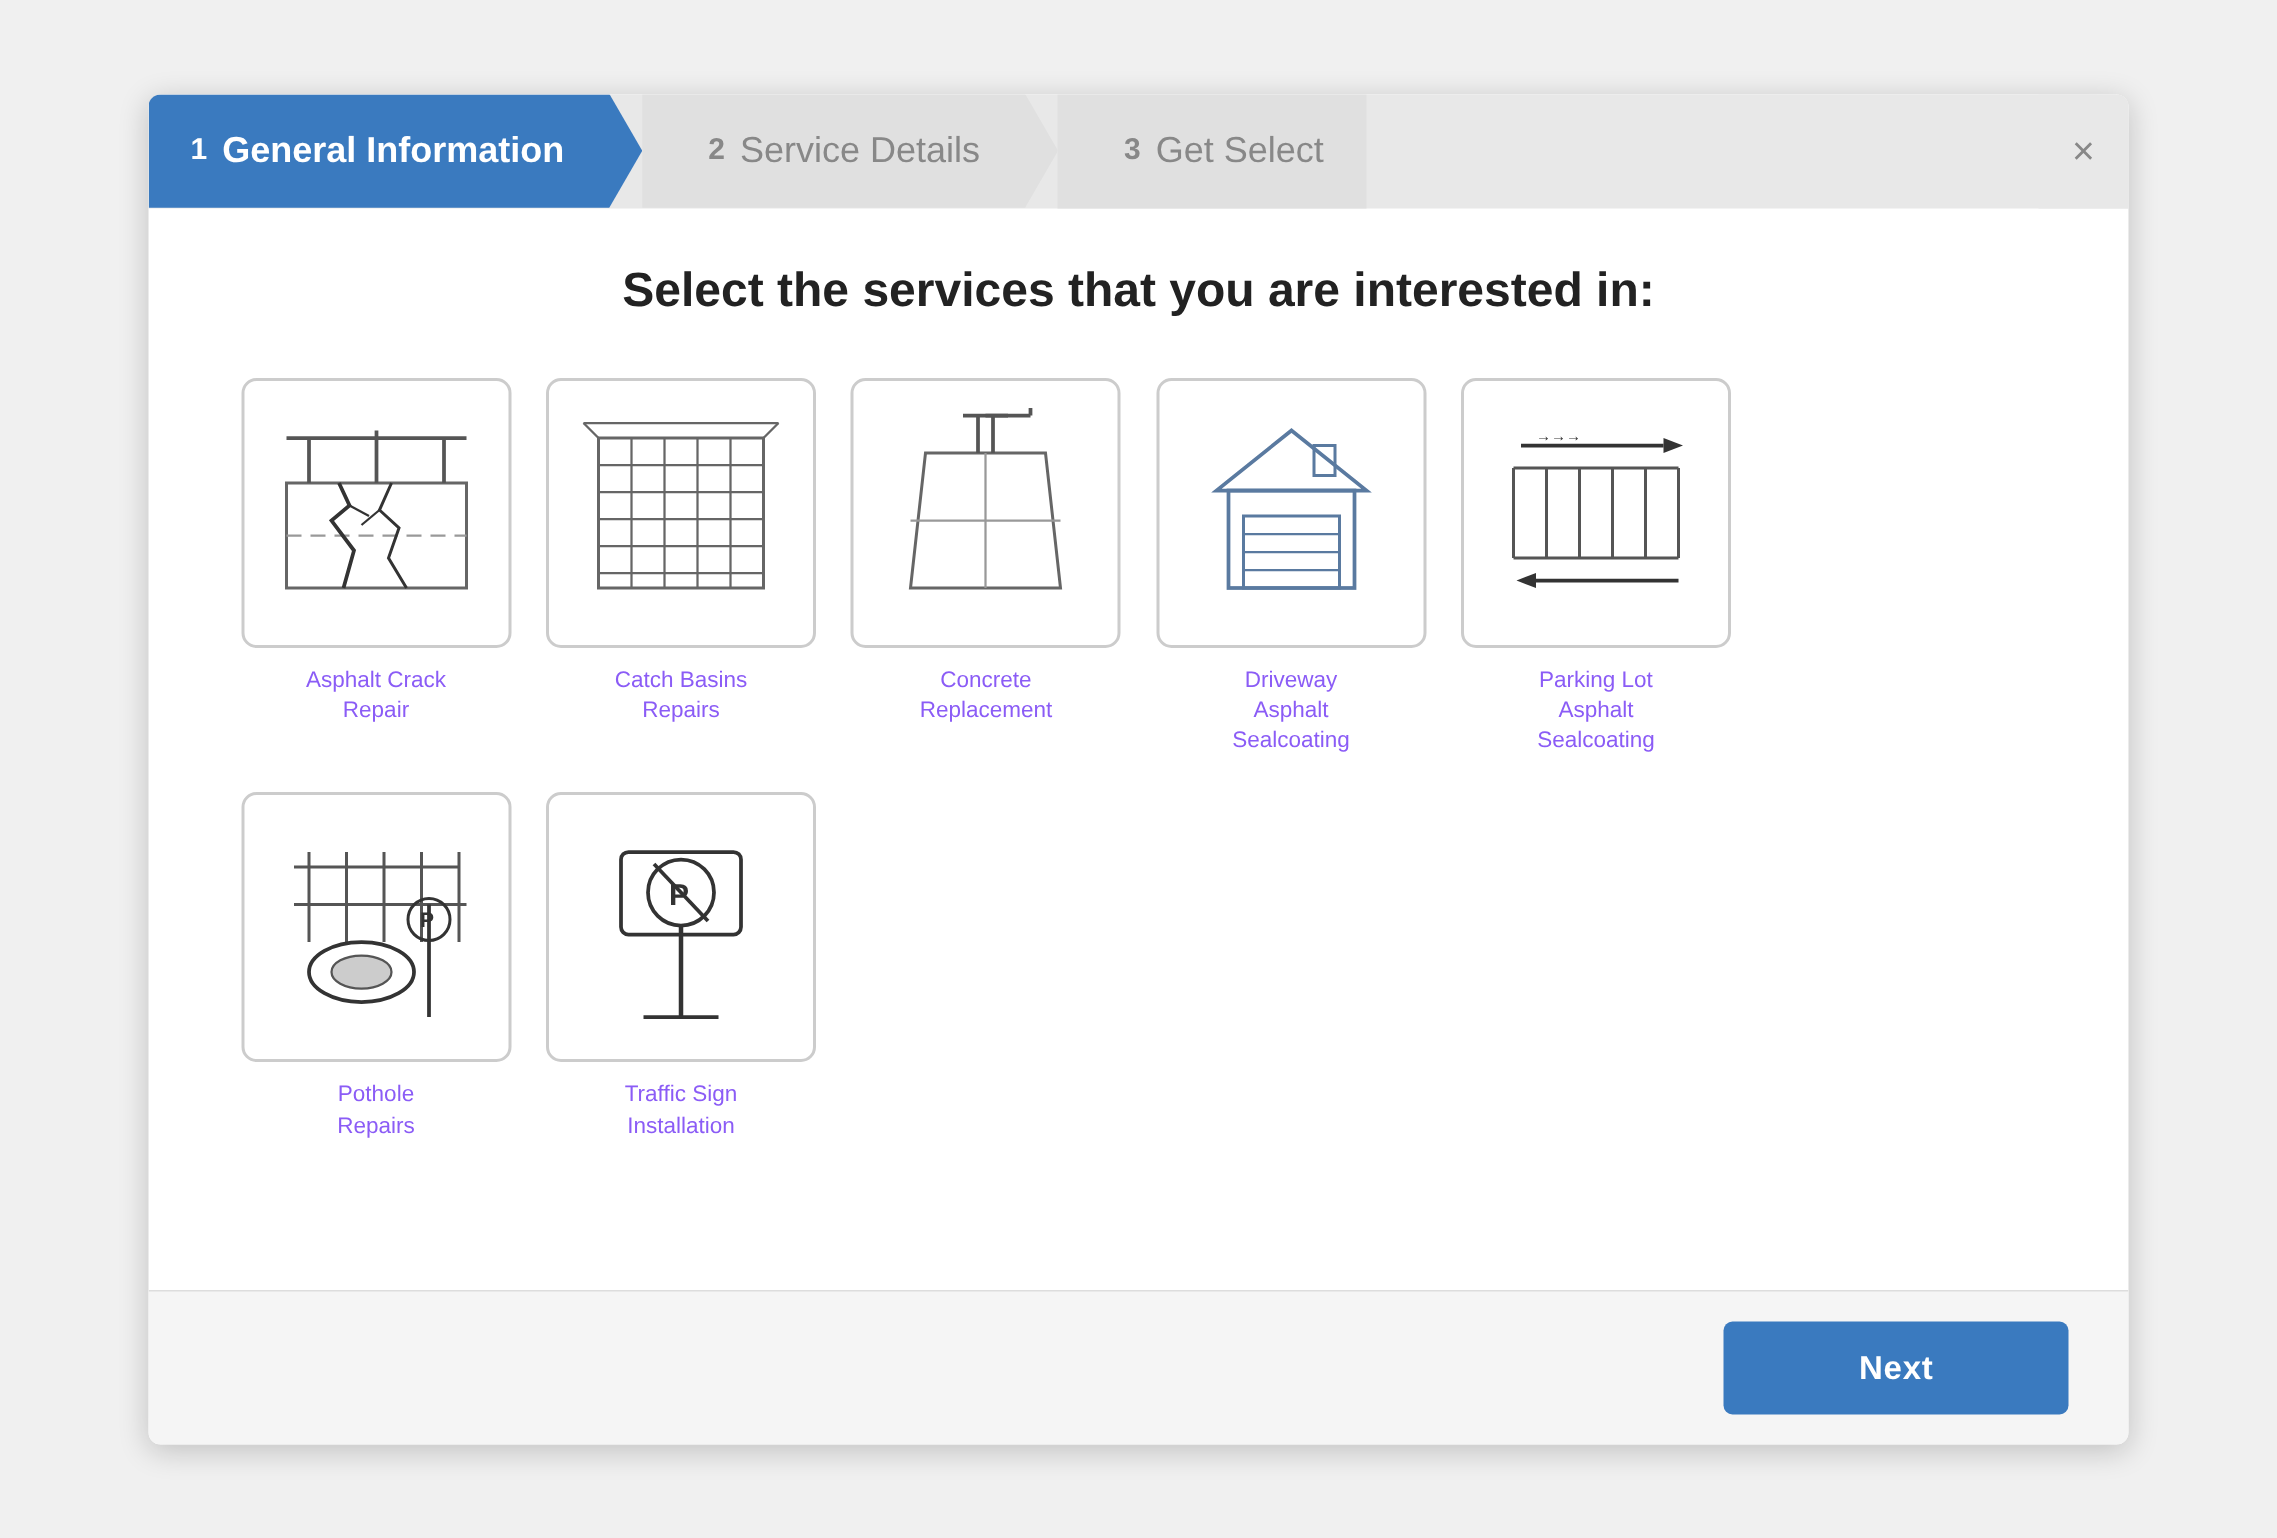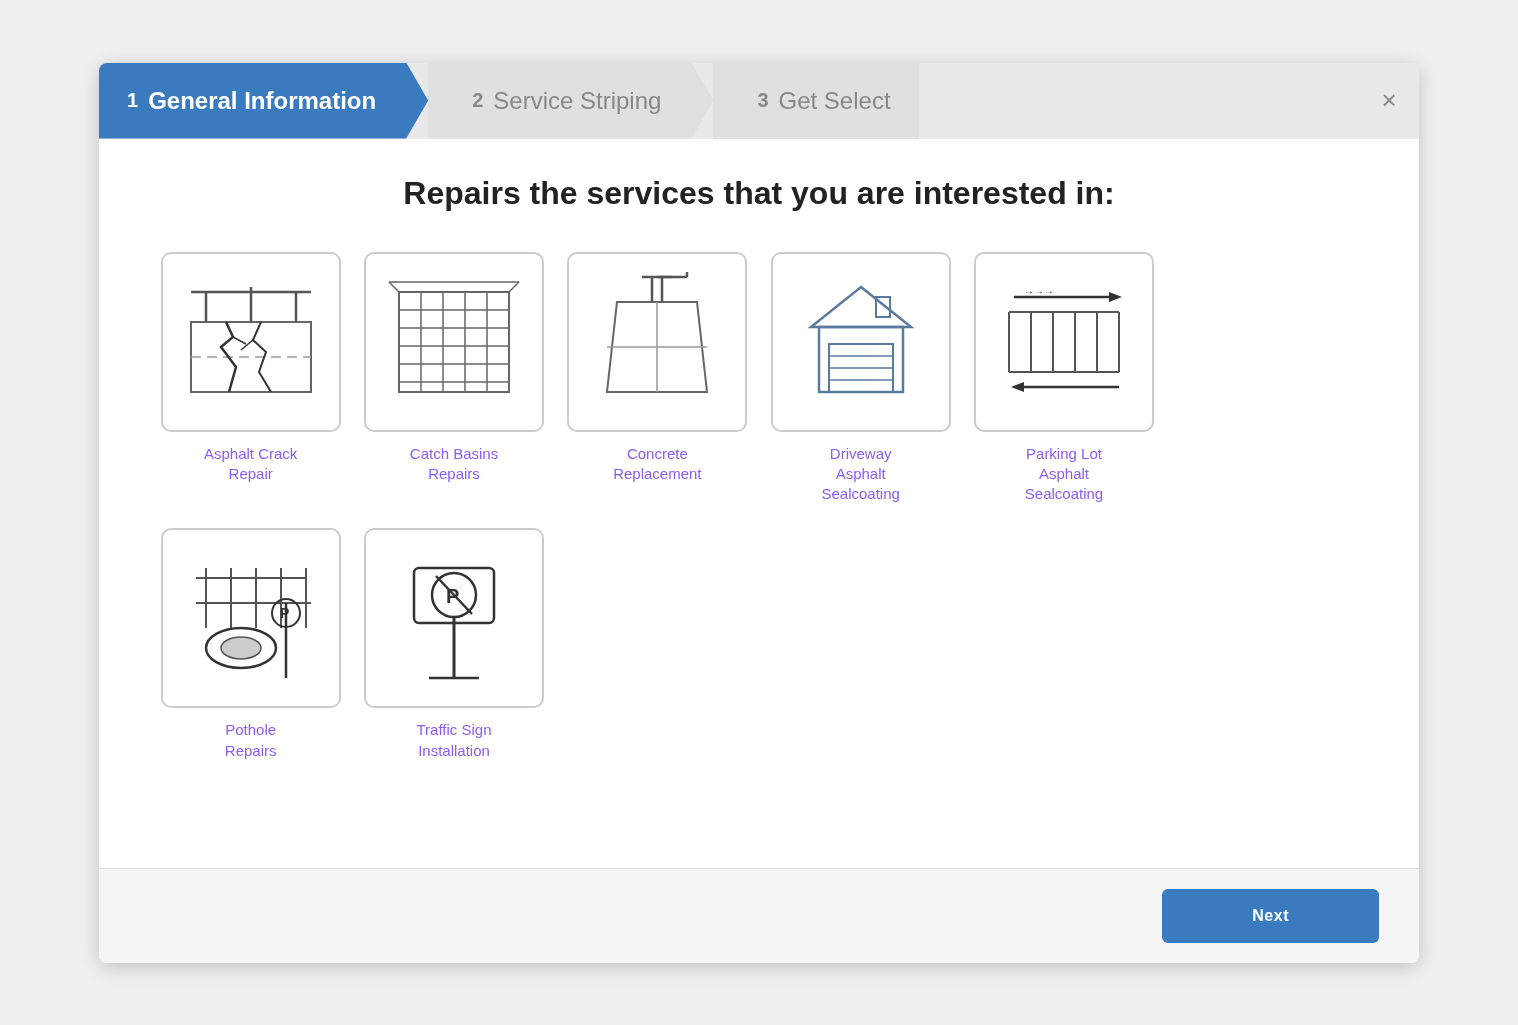--- a/index.html
+++ b/index.html
@@ -128,21 +128,21 @@
       padding: 20px 40px;
       display: flex;
       justify-content: flex-end;
     }
     .next-btn {
       background: #3a7abf;
       color: #fff;
       border: none;
       border-radius: 6px;
       padding: 18px 90px;
-      font-size: 16px;
+      font-size: 22px;
       font-weight: 600;
       cursor: pointer;
       letter-spacing: 0.5px;
       margin-left: 32px;
     }
 
     
     .services-row2 {
       display: grid;
       grid-template-columns: repeat(6, 1fr);
@@ -155,32 +155,32 @@
 
 <div class="modal">
 
   <div class="wizard-header">
     <div class="wizard-step active">
       <span class="step-num">1</span>
       <span class="wizard-step-label">General Information</span>
     </div>
     <div class="wizard-step inactive" style="z-index:1;">
       <span class="step-num">2</span>
-      <span class="wizard-step-label">Service Striping</span>
+      <span class="wizard-step-label">Service Details</span>
     </div>
     <div class="wizard-step inactive" style="z-index:0; clip-path:none; padding-right:28px;">
       <span class="step-num">3</span>
       <span class="wizard-step-label">Get Select</span>
     </div>
     <div class="wizard-spacer"></div>
     <button class="close-btn">×</button>
   </div>
 
   <div class="content-area">
-    <div class="page-title">Repairs the services that you are interested in:</div>
+    <div class="page-title">Select the services that you are interested in:</div>
 
     <div class="services-grid">
 
       <div class="service-item">
         <div class="service-card">
           <svg viewBox="0 0 140 140" xmlns="http://www.w3.org/2000/svg">
 
             <rect x="10" y="50" width="120" height="70" fill="none" stroke="#666" stroke-width="2"></rect>
 
             <line x1="10" y1="85" x2="130" y2="85" stroke="#999" stroke-width="1.5" stroke-dasharray="10,6"></line>

